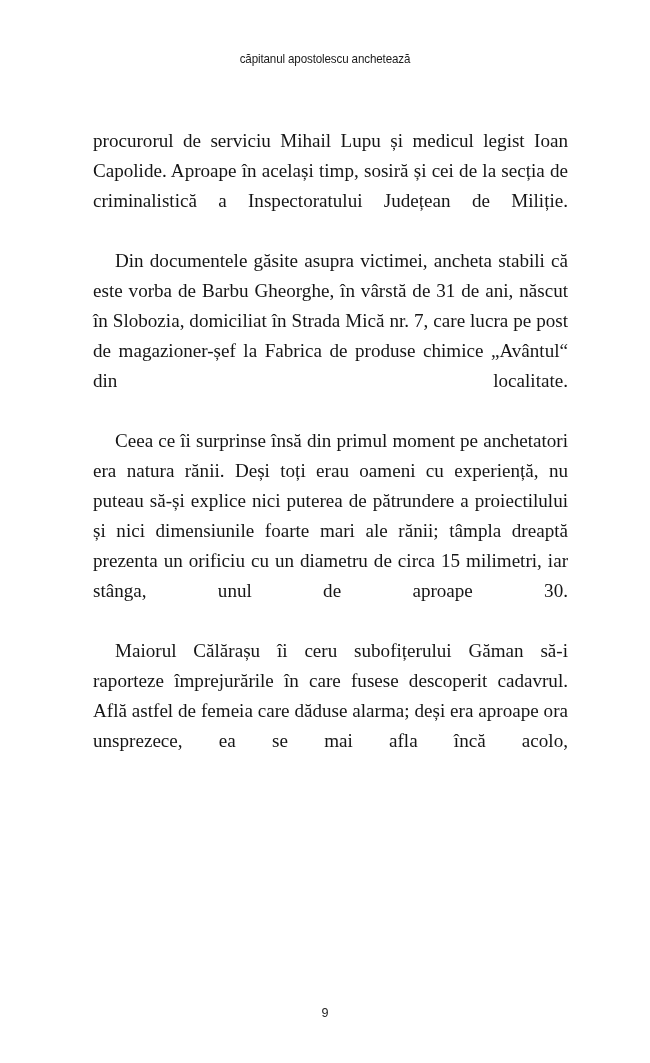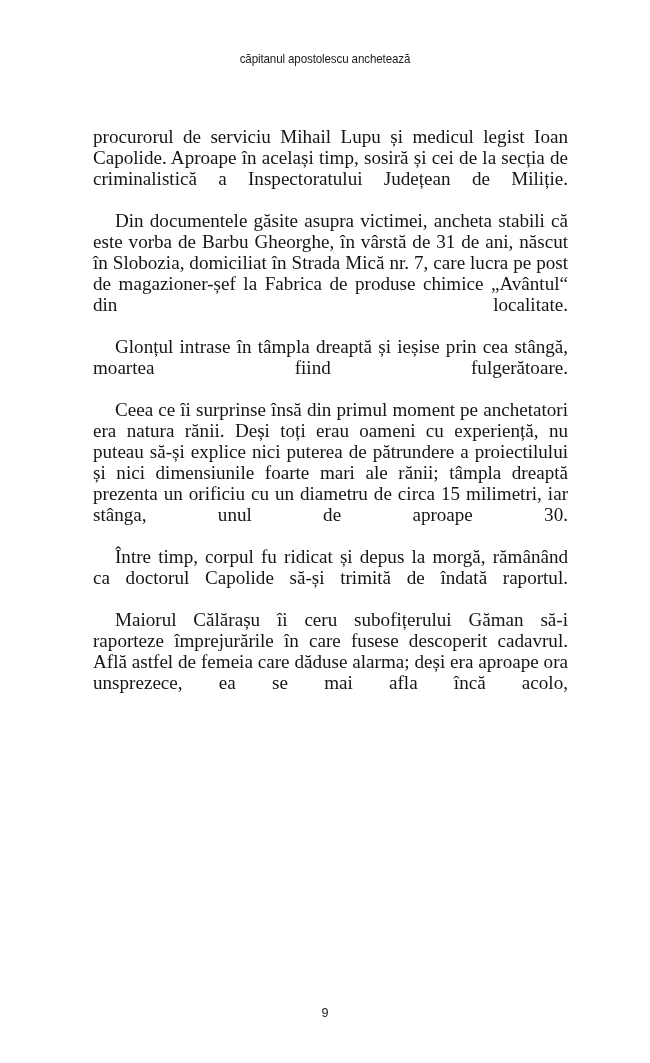--- a/index.html
+++ b/index.html
@@ -44,21 +44,21 @@
   .text-block {
     position: absolute;
     top: 126px;
     left: 93px;
     width: 475px;
   }
 
   .para {
     margin: 0;
     font-size: 19.1px;
-    line-height: 21px;
+    line-height: 30px;
     text-align: justify;
     text-justify: inter-word;
     text-indent: 22px;
     hyphens: manual;
     word-spacing: 0.1px;
   }
   .para.first {
     text-indent: 0;
   }
   
@@ -84,21 +84,19 @@
 </head>
 <body>
 
 <div class="page">
 
   <div class="running-head">căpitanul apostolescu anchetează</div>
 
   <div class="text-block">
     <p class="para first">procurorul de serviciu Mihail Lupu și medicul legist Ioan Capolide. Aproape în același timp, sosiră și cei de la secția de criminalistică a Inspectoratului Județean de Miliție.</p>
     <p class="para">Din documentele găsite asupra victimei, ancheta stabili că este vorba de Barbu Gheorghe, în vârstă de 31 de ani, născut în Slobozia, domiciliat în Strada Mică nr. 7, care lucra pe post de magazioner-șef la Fabrica de produse chimice „Avântul“ din localitate.</p>
-    <p class="para">Glonțul intrase în tâmpla dreaptă și ieșise prin cea stângă, moartea fiind fulgerătoare.</p>
     <p class="para">Ceea ce îi surprinse însă din primul moment pe anchetatori era natura rănii. Deși toți erau oameni cu experiență, nu puteau să-și explice nici puterea de pătrundere a proiectilului și nici dimensiunile foarte mari ale rănii; tâmpla dreaptă prezenta un orificiu cu un diametru de circa 15 milimetri, iar stânga, unul de aproape 30.</p>
-    <p class="para">Între timp, corpul fu ridicat și depus la morgă, rămânând ca doctorul Capolide să-și trimită de îndată raportul.</p>
     <p class="para">Maiorul Călărașu îi ceru subofițerului Găman să-i raporteze împrejurările în care fusese descoperit cadavrul. Află astfel de femeia care dăduse alarma; deși era aproape ora unsprezece, ea se mai afla încă acolo,</p>
   </div>
 
   <div class="folio">9</div>
 
 </div>
 
 </body></html>

